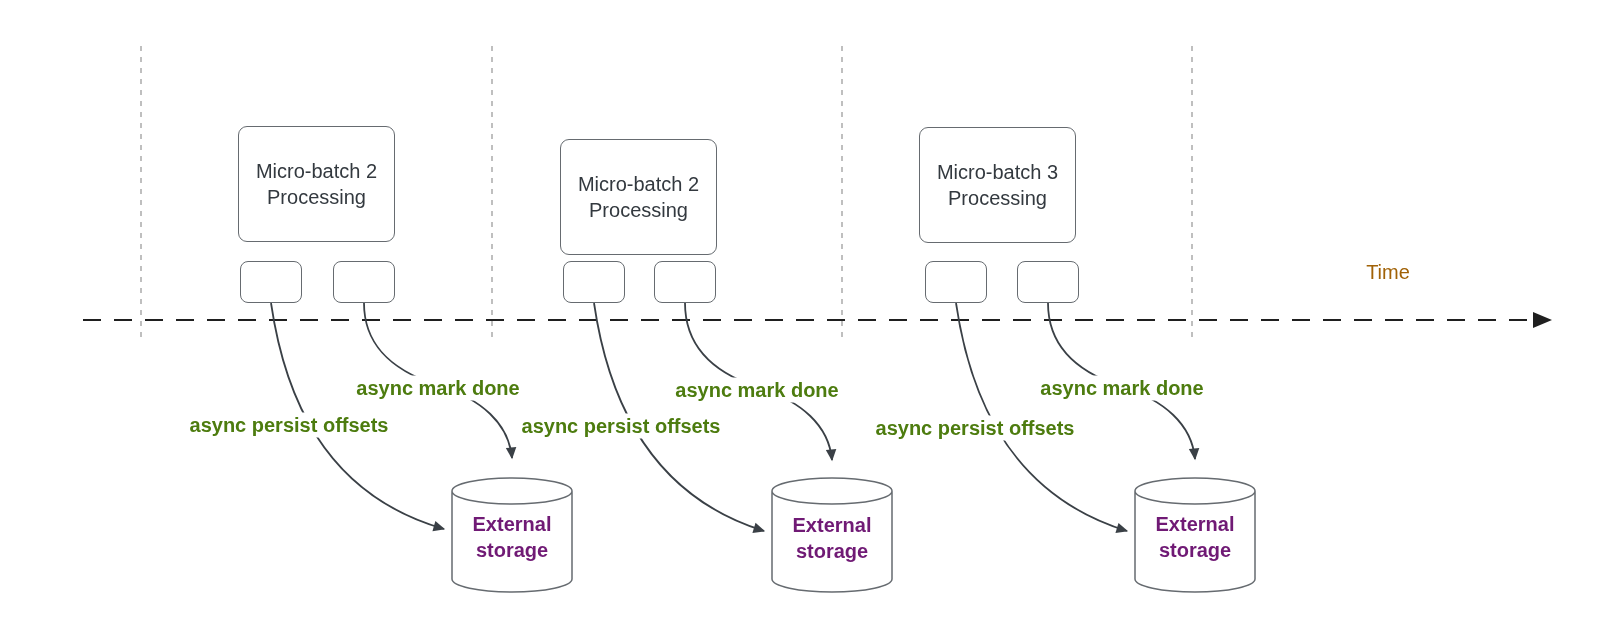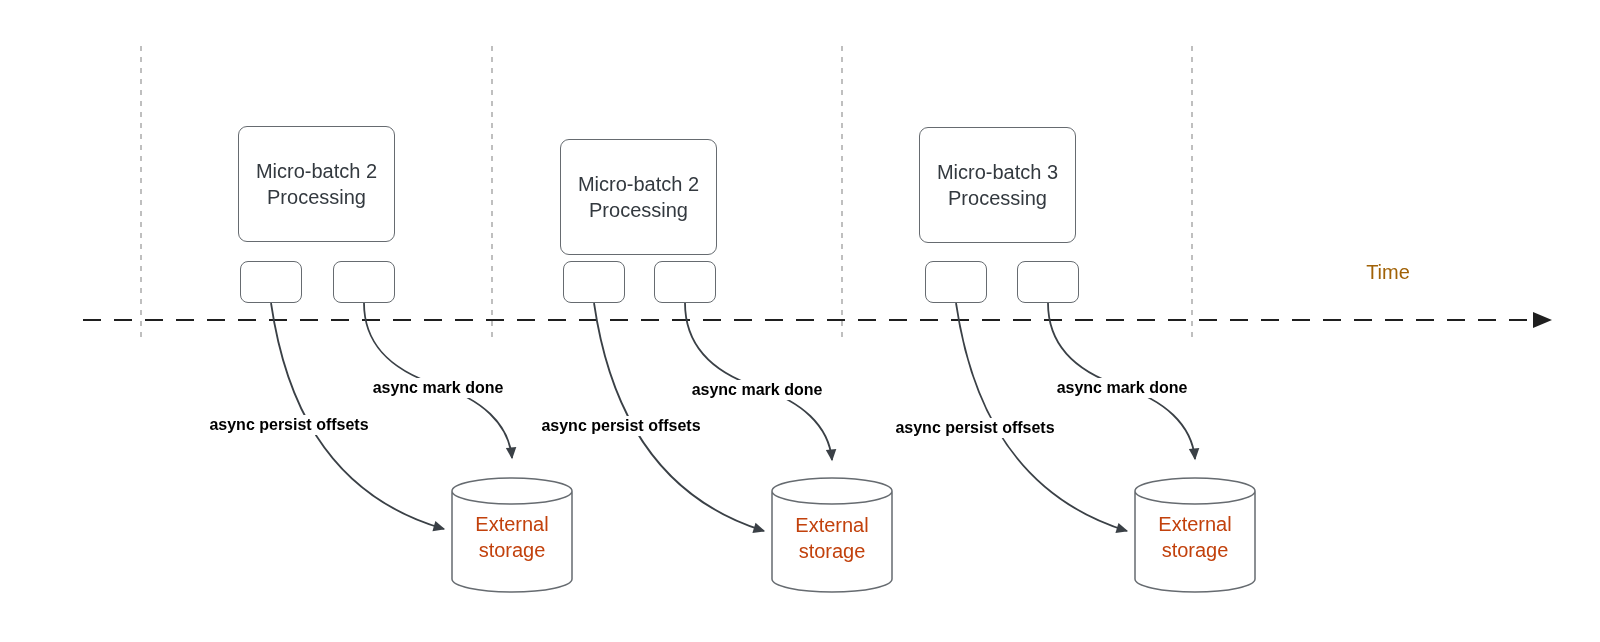--- a/index.html
+++ b/index.html
@@ -28,33 +28,34 @@
     border:1.5px solid #666b70;
     border-radius:8px;
     background:#ffffff;
     box-sizing:border-box;
   }
   .arrow-label{
     position:absolute;
     transform:translate(-50%,-50%);
     background:#ffffff;
     padding:1px 3px;
-    font-size:16px;
+    font-size:20px;
     font-weight:bold;
-    color:#000000;
+    color:#4d7c0f;
     white-space:nowrap;
     text-align:right;
   }
   .cyl-label{
     position:absolute;
     transform:translate(-50%,-50%);
     text-align:center;
-    color:#c2410c;
+    color:#701a75;
     font-size:20px;line-height:26px;
     white-space:pre-line;
+    font-weight:bold;
   }
   .time-label{
     position:absolute;
     transform:translate(-50%,-50%);
     color:#a16207;
     font-size:20px;
   }
 </style>
 </head>
 <body>

